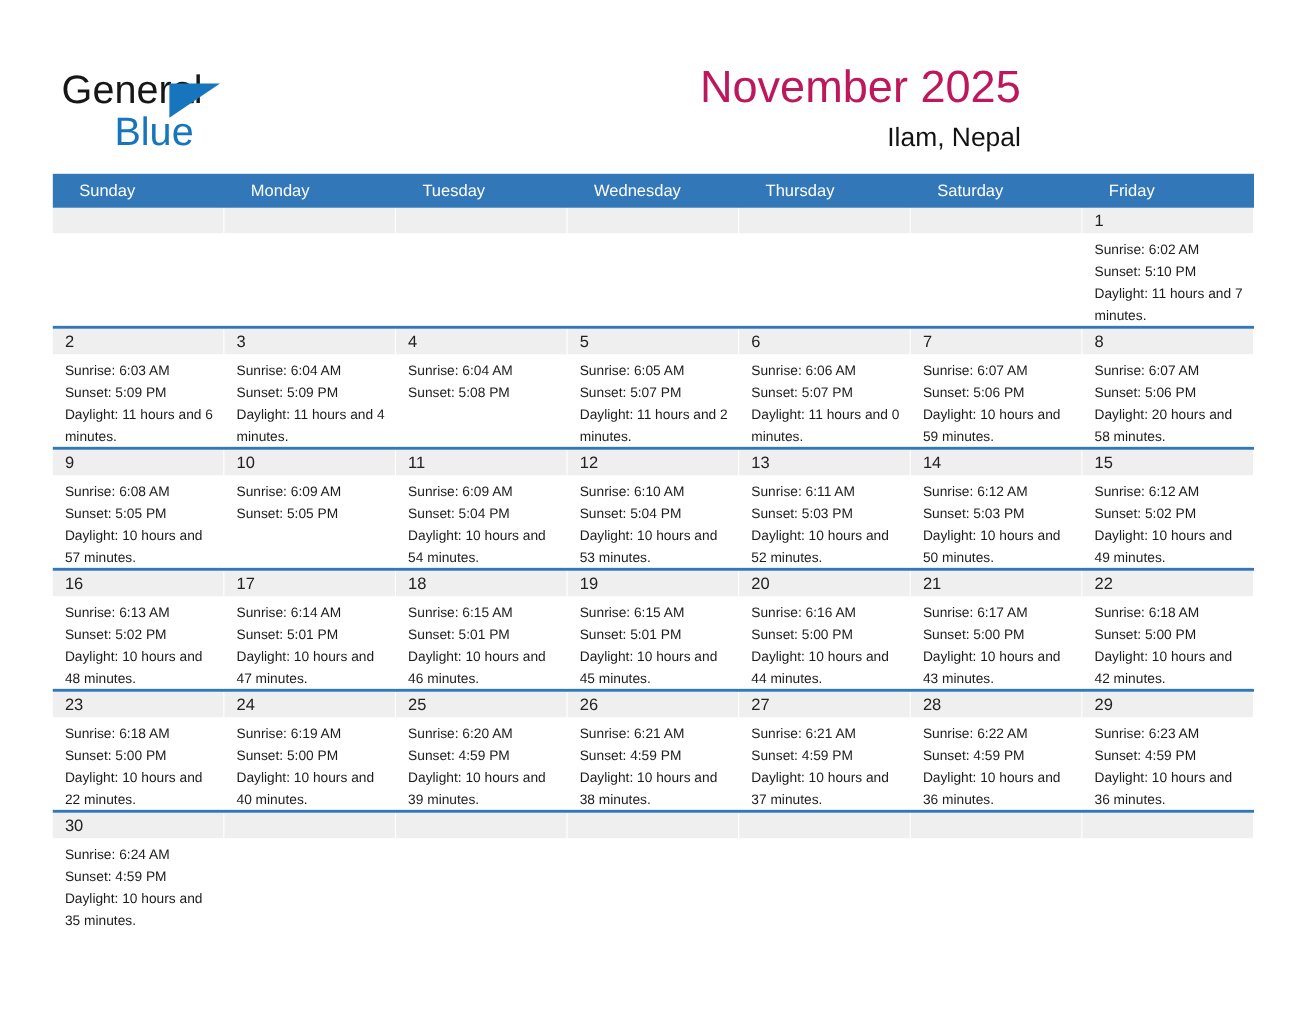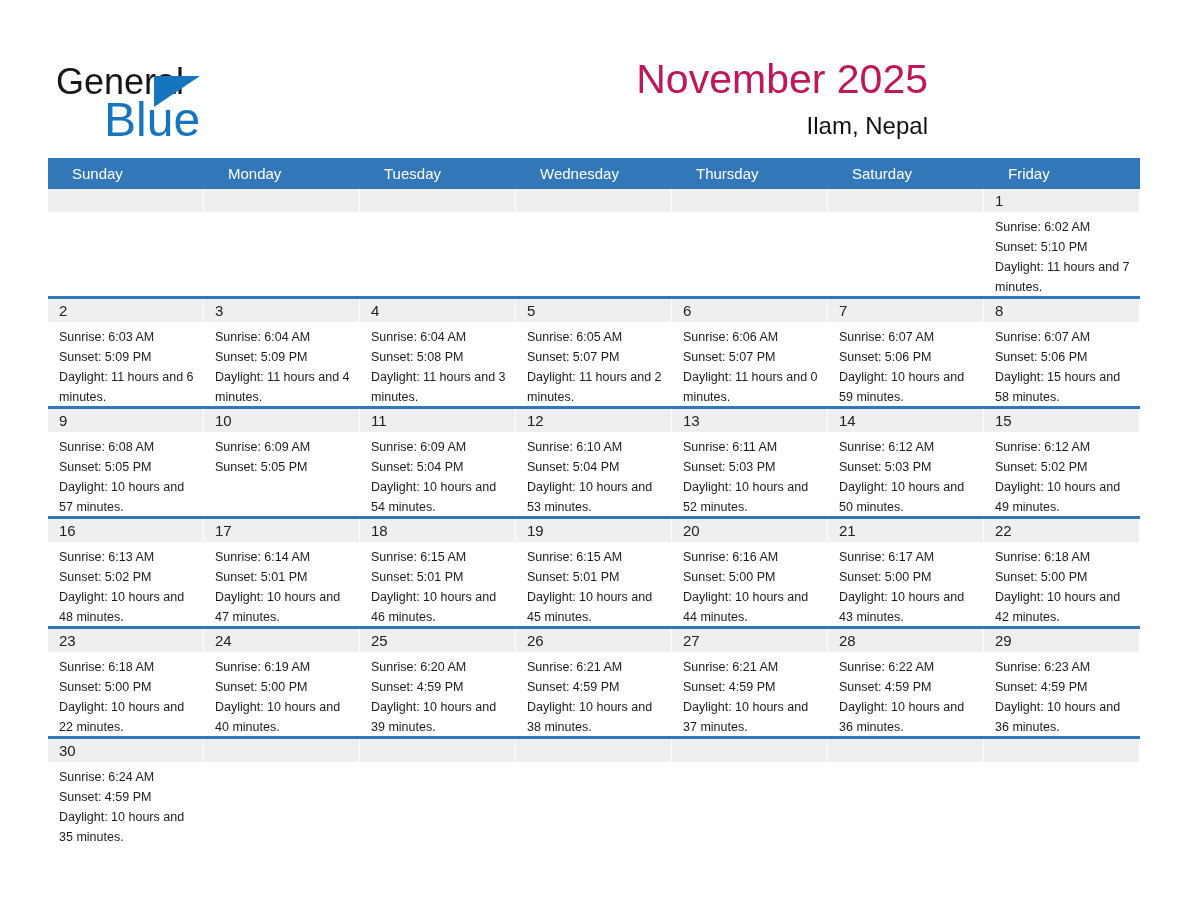--- a/index.html
+++ b/index.html
@@ -52,21 +52,21 @@
     top: 14px;
     width: 0;
     height: 0;
     border-left: 46px solid #1675bd;
     border-bottom: 31px solid transparent;
   }
   .logo-blue {
     position: absolute;
     left: 48px;
     top: 38px;
-    font-size: 48px;
+    font-size: 36px;
     line-height: 40px;
     color: #1675bd;
     font-family: "Liberation Sans", sans-serif;
   }
   .title-block {
     position: absolute;
     right: 56px;
     top: 54px;
     text-align: right;
   }
@@ -227,21 +227,20 @@
               <div>Sunrise: 6:04 AM</div>
               <div>Sunset: 5:09 PM</div>
               <div class="daylight-line">Daylight: 11 hours and 4 minutes.</div>
             </div>
           </div>
           <div class="day-cell">
             <div class="day-num-band">4</div>
             <div class="day-info">
               <div>Sunrise: 6:04 AM</div>
               <div>Sunset: 5:08 PM</div>
-              <div class="daylight-line">Daylight: 11 hours and 3 minutes.</div>
             </div>
           </div>
           <div class="day-cell">
             <div class="day-num-band">5</div>
             <div class="day-info">
               <div>Sunrise: 6:05 AM</div>
               <div>Sunset: 5:07 PM</div>
               <div class="daylight-line">Daylight: 11 hours and 2 minutes.</div>
             </div>
           </div>
@@ -259,21 +258,21 @@
               <div>Sunrise: 6:07 AM</div>
               <div>Sunset: 5:06 PM</div>
               <div class="daylight-line">Daylight: 10 hours and 59 minutes.</div>
             </div>
           </div>
           <div class="day-cell">
             <div class="day-num-band">8</div>
             <div class="day-info">
               <div>Sunrise: 6:07 AM</div>
               <div>Sunset: 5:06 PM</div>
-              <div class="daylight-line">Daylight: 15 hours and 58 minutes.</div>
+              <div class="daylight-line">Daylight: 20 hours and 58 minutes.</div>
             </div>
           </div>
         </div>
         <div class="week-row">
           <div class="day-cell">
             <div class="day-num-band">9</div>
             <div class="day-info">
               <div>Sunrise: 6:08 AM</div>
               <div>Sunset: 5:05 PM</div>
               <div class="daylight-line">Daylight: 10 hours and 57 minutes.</div>

